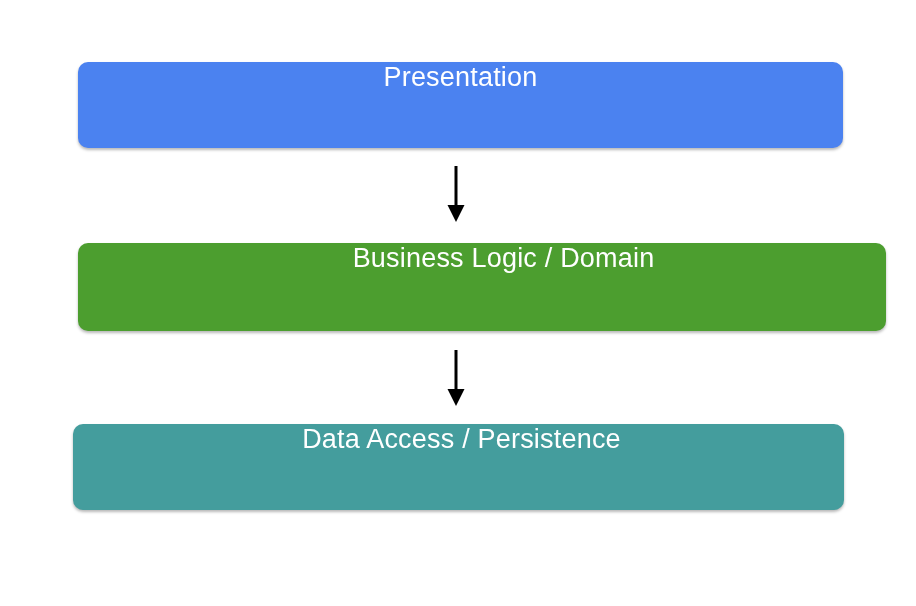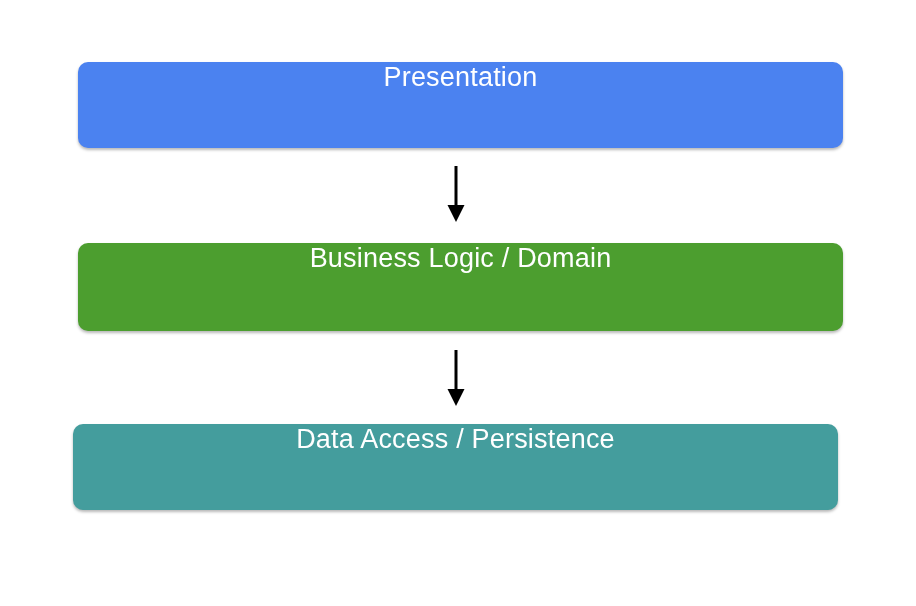--- a/index.html
+++ b/index.html
@@ -27,21 +27,21 @@
     box-shadow: 0 2px 3px rgba(0,0,0,0.28);
   }
   .layer-label {
     color: #ffffff;
     font-size: 27px;
     font-weight: 400;
     letter-spacing: 0.2px;
     white-space: nowrap;
   }
   .box-presentation { left: 78px; top: 62px; }
-  .box-business     { left: 78px; top: 243px; height: 88px; }
+  .box-business     { left: 78px; top: 243px; height: 88px; padding-left: 43px; }
   .box-data         { left: 73px; top: 424px; }
   .down-arrow {
     position: absolute;
     width: 24px;
     left: 444px;
   }
   .arrow-1 { top: 165px; height: 58px; }
   .arrow-2 { top: 349px; height: 58px; }
 </style>
 </head>
@@ -60,17 +60,17 @@
 
   <div class="layer-box box-business" style="background-color: rgb(76, 158, 47);">
     <span class="layer-label">Business Logic / Domain</span>
   </div>
 
   <svg class="down-arrow arrow-2" viewBox="0 0 24 58">
     <line x1="12" y1="1" x2="12" y2="42" stroke="#000000" stroke-width="3"></line>
     <polygon points="3.5,40 20.5,40 12,57" fill="#000000"></polygon>
   </svg>
 
-  <div class="layer-box box-data" style="background-color: rgb(68, 157, 157);">
+  <div class="layer-box box-data" style="background-color: rgb(68, 157, 157); padding-left: 6px;">
     <span class="layer-label">Data Access / Persistence</span>
   </div>
 
 </div>
 
 </body></html>

